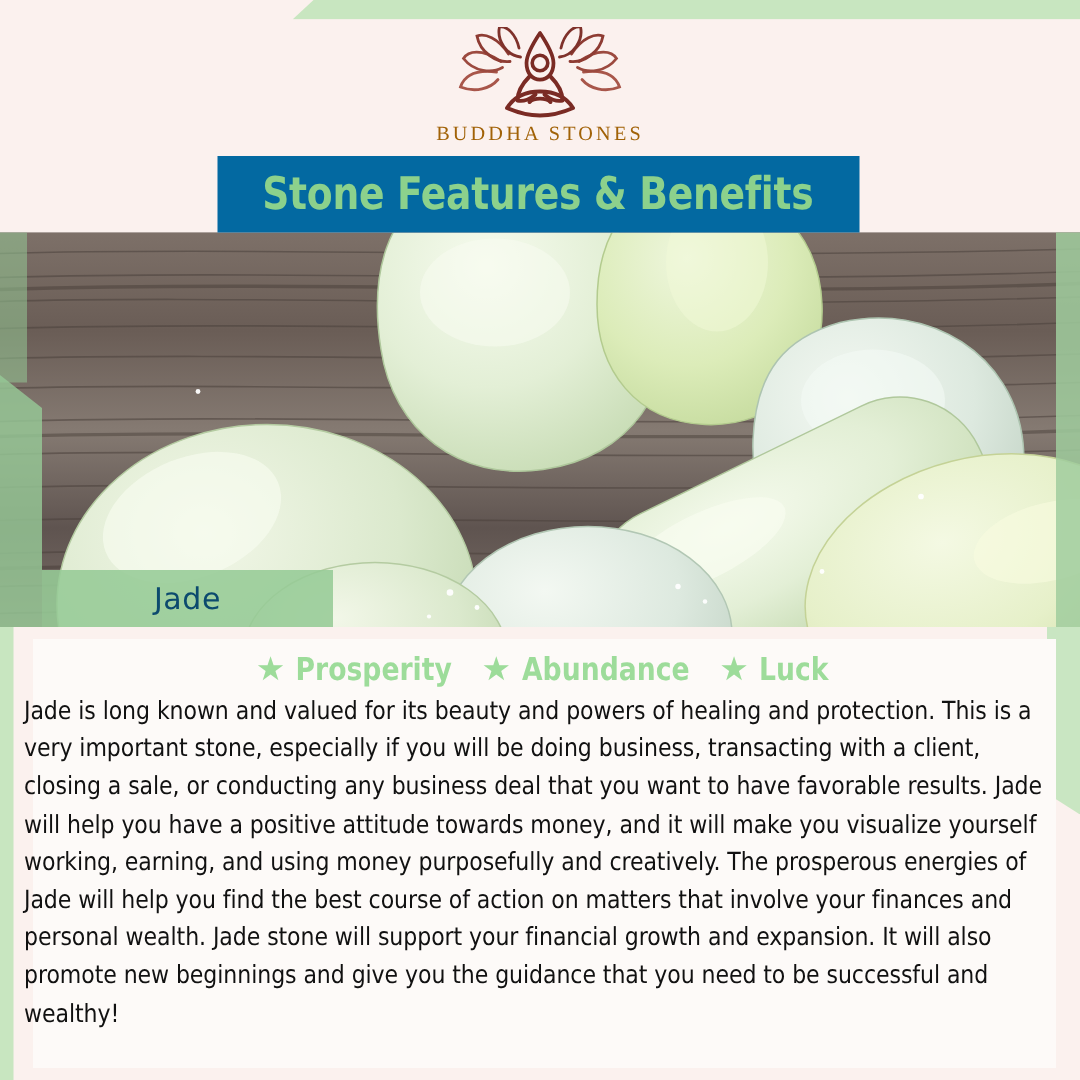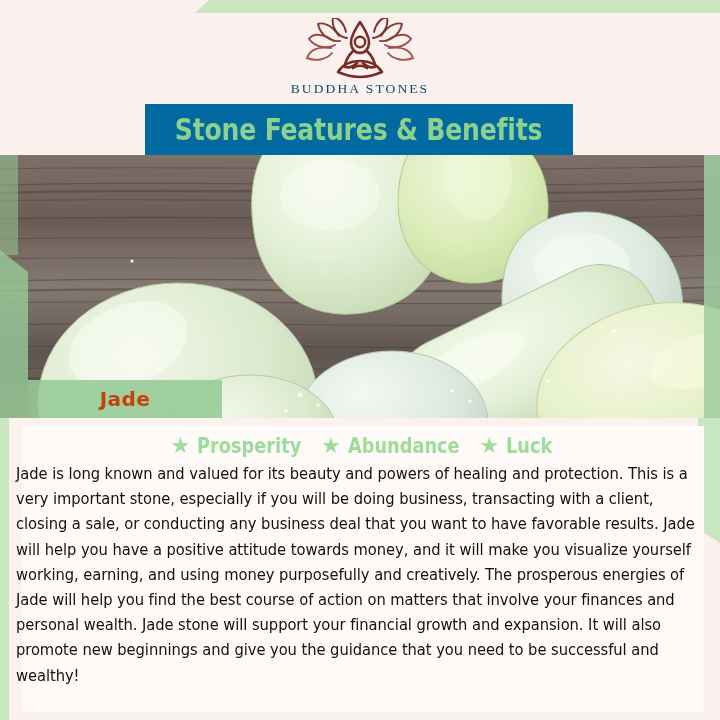--- a/index.html
+++ b/index.html
@@ -20,21 +20,21 @@
   }
 
   
   .logo-wrap{
     position:absolute;top:18px;left:0;right:0;height:84px;
     display:flex;flex-direction:column;align-items:center;justify-content:flex-start;
   }
   .logo-mark{width:118px;height:62px;display:block;}
   .logo-text{
     font-family:"Liberation Serif","DejaVu Serif",serif;
-    font-size:13.5px;letter-spacing:2.1px;color:#0c4a6e;
+    font-size:13.5px;letter-spacing:2.1px;color:#a16207;
     margin-top:1px;font-weight:400;
   }
 
   
   .title-banner{
     position:absolute;left:145px;top:104px;width:428px;height:51px;
     background:#0369a1;
     display:flex;align-items:center;justify-content:center;
     z-index:6;
   }
@@ -73,21 +73,21 @@
 
   
   .jade-band{
     position:absolute;left:28px;top:380px;width:194px;height:38px;
     background:rgba(150,203,150,0.88);
     display:flex;align-items:center;justify-content:center;
     z-index:5;
   }
   .jade-label{
     font-family:"DejaVu Sans","Liberation Sans",sans-serif;
-    font-weight:bold;font-size:20px;color:#c2410c;letter-spacing:0.4px;
+    font-weight:normal;font-size:20px;color:#0c4a6e;letter-spacing:0.4px;
   }
 
   
   .lower{
     position:absolute;left:0;top:418px;width:720px;height:302px;
     background:#fbf1ee;z-index:3;
   }
   .left-edge{
     position:absolute;left:0;top:418px;width:9px;height:302px;
     background:#c8e6c0;z-index:5;

